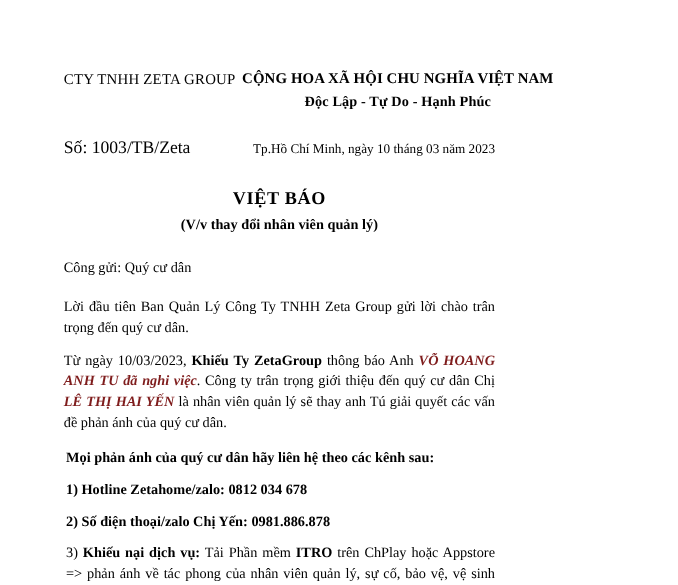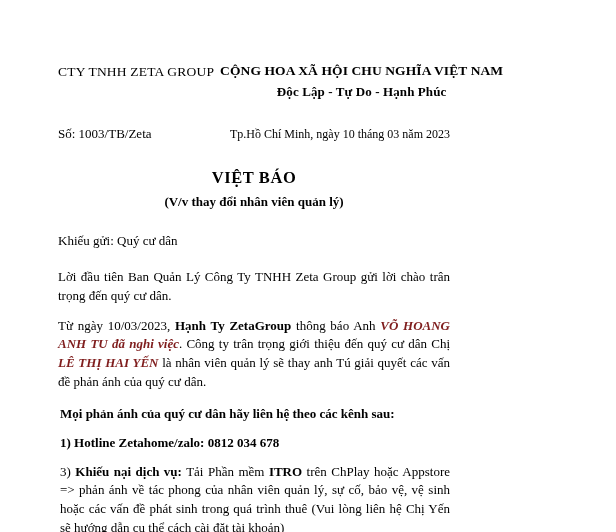--- a/index.html
+++ b/index.html
@@ -55,21 +55,21 @@
   }
 
   
   .refline {
     display: flex;
     justify-content: space-between;
     align-items: baseline;
     margin-top: 26px;
   }
   .ref-no {
-    font-size: 13px;
+    font-size: 16px;
   }
   .ref-place {
     font-size: 12px;
   }
 
   
   .title-block {
     text-align: center;
     margin-top: 26px;
   }
@@ -135,32 +135,33 @@
     <div class="ref-place">Tp.Hồ Chí Minh, ngày 10 tháng 03 năm 2023</div>
   </div>
 
   <div class="title-block">
     <div class="doc-title">VIỆT BÁO</div>
     <div class="doc-subtitle">(V/v thay đổi nhân viên quản lý)</div>
   </div>
 
   <div class="body">
 
-    <p class="p recipient">Khiếu gửi: Quý cư dân</p>
+    <p class="p recipient">Công gửi: Quý cư dân</p>
 
     <p class="p">Lời đầu tiên Ban Quản Lý Công Ty TNHH Zeta Group  gửi lời chào trân trọng đến quý cư dân.</p>
 
     <p class="p">
-      <span>Từ ngày 10/03/2023, </span><span class="b">Hạnh Ty ZetaGroup</span><span> thông báo Anh </span><span class="b red">VÕ HOANG ANH TU đã nghi việc</span><span>. Công ty trân trọng giới thiệu đến quý cư dân Chị </span><span class="b red">LÊ THỊ HAI YẾN</span><span> là nhân viên quản lý sẽ thay anh Tú giải quyết các vấn đề phản ánh của quý cư dân.</span>
+      <span>Từ ngày 10/03/2023, </span><span class="b">Khiếu Ty ZetaGroup</span><span> thông báo Anh </span><span class="b red">VÕ HOANG ANH TU đã nghi việc</span><span>. Công ty trân trọng giới thiệu đến quý cư dân Chị </span><span class="b red">LÊ THỊ HAI YẾN</span><span> là nhân viên quản lý sẽ thay anh Tú giải quyết các vấn đề phản ánh của quý cư dân.</span>
     </p>
 
     <p class="channels pad-left-small">Mọi phản ánh của quý cư dân hãy liên hệ theo các kênh sau:</p>
 
     <p class="item pad-left-small">1) Hotline Zetahome/zalo: 0812 034 678</p>
 
+    <p class="item pad-left-small">2) Số điện thoại/zalo Chị Yến: 0981.886.878</p>
 
     <p class="item last pad-left-small">
       <span>3) </span><span class="b">Khiếu nại dịch vụ:</span><span> Tải Phần mềm </span><span class="b">ITRO</span><span> trên ChPlay hoặc Appstore =&gt; phản ánh về tác phong của nhân viên quản lý, sự cố, bảo vệ, vệ sinh hoặc các vấn đề phát sinh trong quá trình thuê (Vui lòng liên hệ Chị Yến sẽ hướng dẫn cụ thể cách cài đặt tài khoản)</span>
     </p>
 
     <p class="p closing pad-left-small">Mong quý cư dân lưu ý vấn đề này.</p>
 
   </div>
 
 </div>

